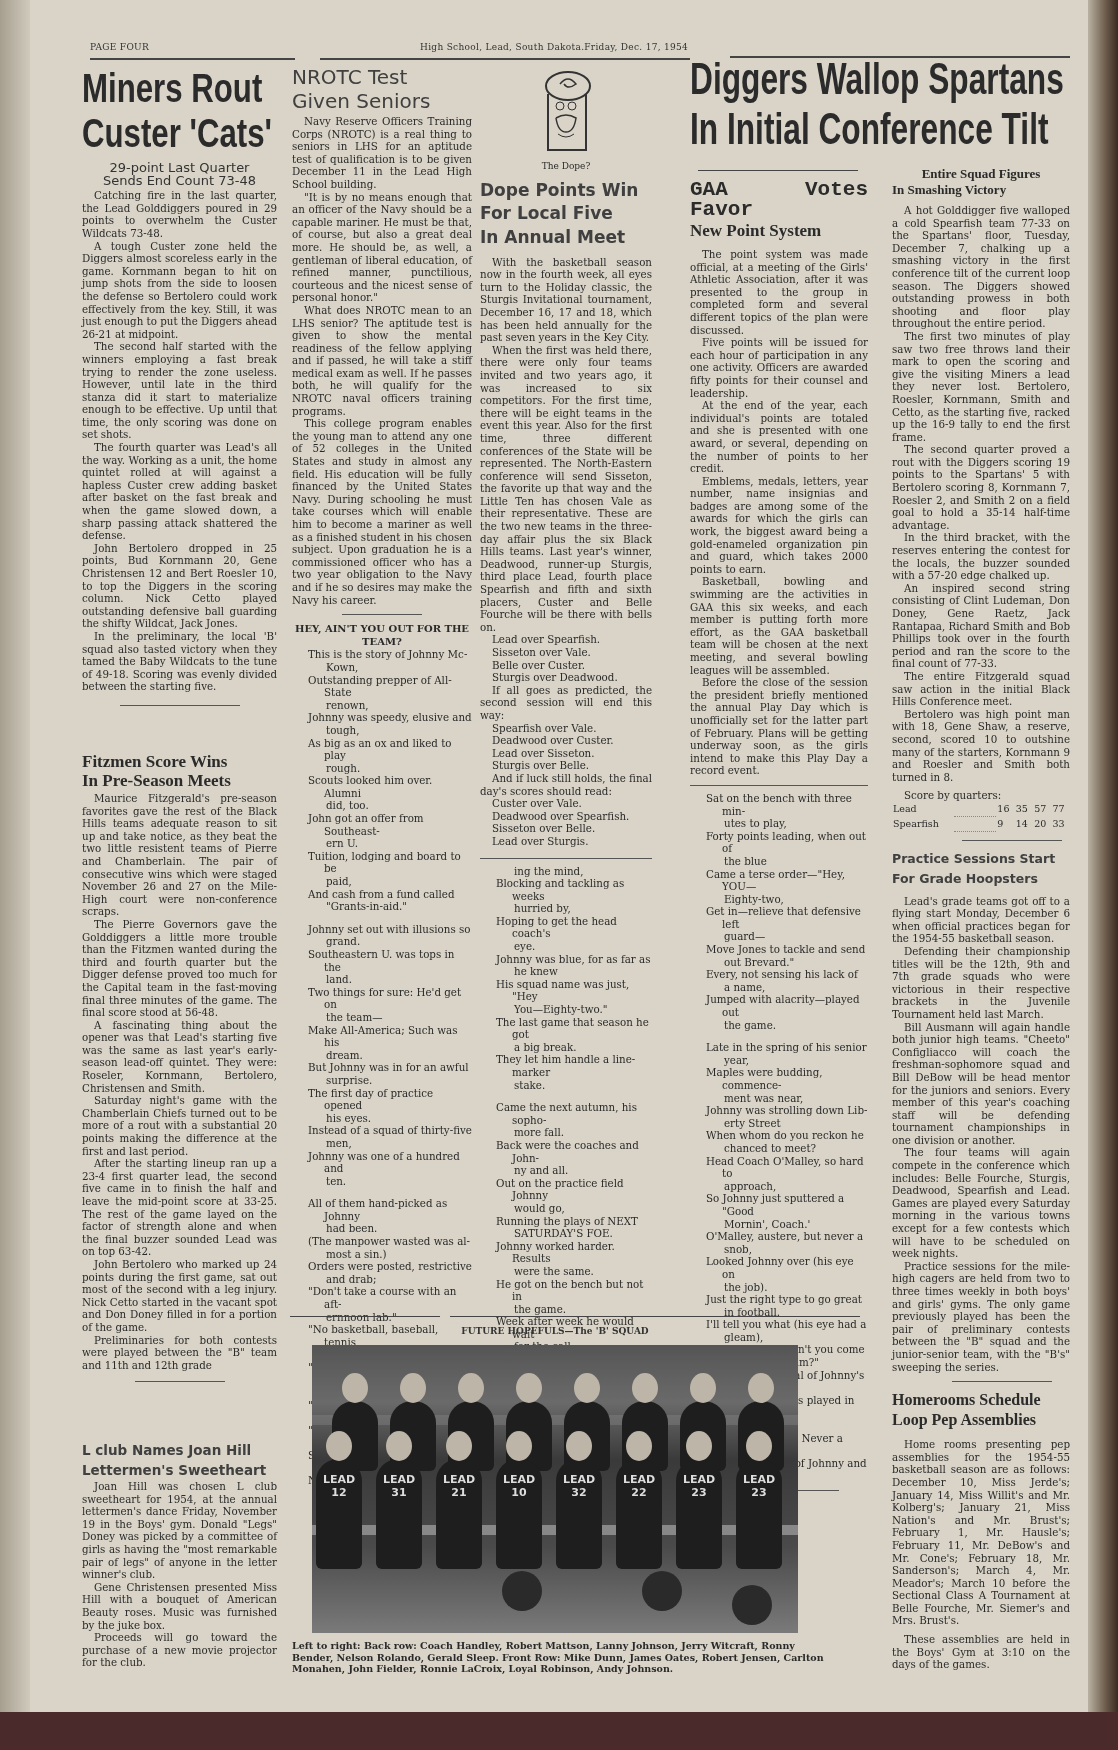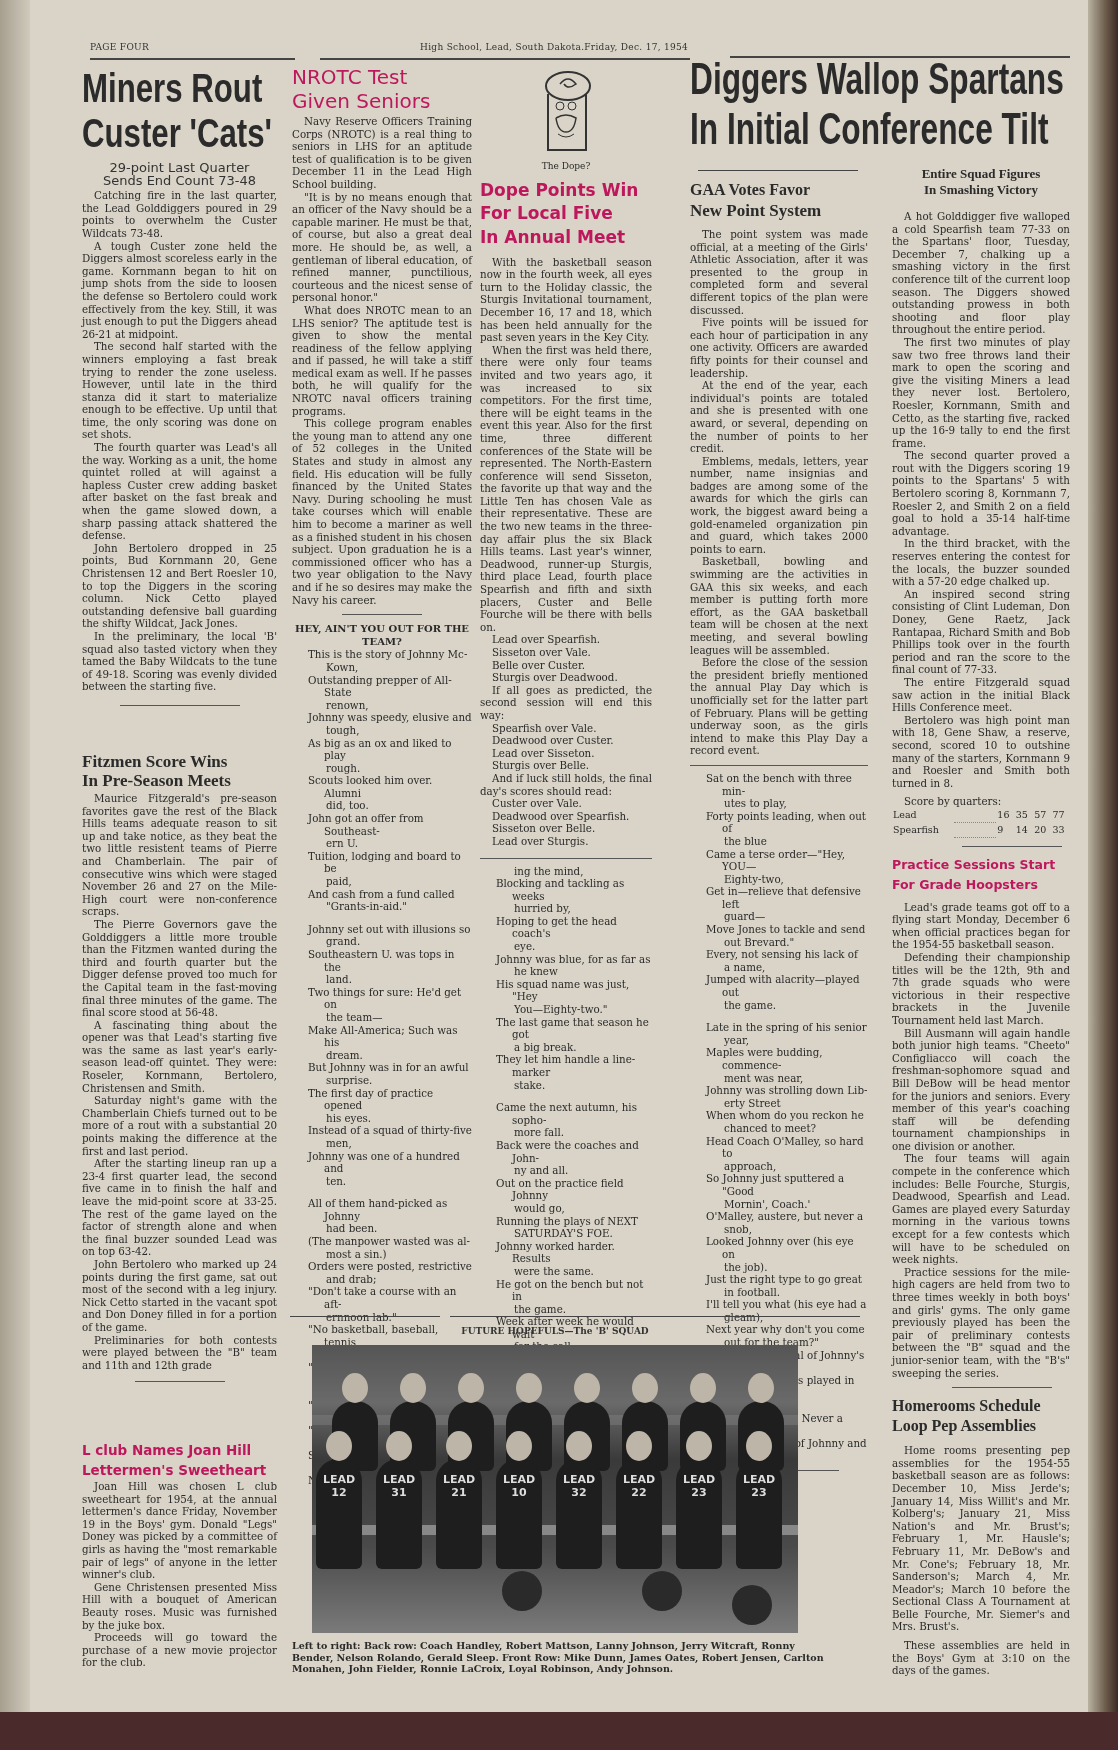--- a/index.html
+++ b/index.html
@@ -10,21 +10,21 @@
   .leftedge{position:absolute;left:0;top:0;width:30px;height:1750px;background:linear-gradient(90deg,#a69f90,#d0cabc);}
   .topline{position:absolute;top:42px;left:60px;width:980px;font-size:9px;color:#333;letter-spacing:.3px;}
   .topline .pg{position:absolute;left:0;}
   .topline .dt{position:absolute;left:330px;}
   .rule{position:absolute;height:2px;background:#444;}
   .col{position:absolute;font-size:10.3px;line-height:12.6px;color:#2a2a2a;text-align:justify;}
   .col p{margin:0;text-indent:12px;}
   .hl-cond{font-family:"Liberation Sans",sans-serif;font-weight:bold;color:#2b2b2b;transform-origin:left top;white-space:nowrap;}
   .sub{font-family:"DejaVu Sans",sans-serif;color:#333;}
   .hl-serif{font-family:"Liberation Serif",serif;font-weight:bold;color:#2b2b2b;}
-  .hl-sans{font-family:"DejaVu Sans",sans-serif;font-weight:bold;color:#be185d;}
+  .hl-sans{font-family:"DejaVu Sans",sans-serif;font-weight:bold;color:#404040;}
   .poem div{padding-left:16px;text-indent:-16px;text-align:left;}
   .poem .in{padding-left:18px;text-indent:0;}
   .hr{height:1px;background:#555;margin:6px auto;}
   .photo{position:absolute;left:282px;top:1345px;width:486px;height:288px;background:linear-gradient(180deg,#555 0%,#6a6a6a 20%,#3a3a3a 40%,#4a4a4a 70%,#7a7a7a 100%);}
   .player{position:absolute;width:46px;height:110px;border-radius:22px 22px 6px 6px;background:#1e1e1e;}
   .head{position:absolute;width:26px;height:30px;border-radius:50%;background:#bdb5a8;}
   .jersey{position:absolute;color:#ddd;font-family:"DejaVu Sans",sans-serif;font-weight:bold;font-size:11px;text-align:center;width:46px;}
   .ball{position:absolute;width:40px;height:40px;border-radius:50%;background:#2a2a2a;}
   .bench{position:absolute;left:0;width:486px;height:10px;background:#888;}
 </style>
@@ -302,21 +302,21 @@
       </div>
   </div>
 
   <div style="position:absolute;left:660px;top:54px;width:400px;">
     <div class="hl-cond" style="font-size:44px;line-height:50px;transform:scaleX(.72);">Diggers Wallop Spartans</div>
     <div class="hl-cond" style="font-size:44px;line-height:50px;transform:scaleX(.72);">In Initial Conference Tilt</div>
   </div>
   <div class="rule" style="left:668px;top:170px;width:160px;height:1px;"></div>
 
   <div class="col" style="left:660px;top:180px;width:178px;">
-    <div class="hl-serif" style="font-size:16px;line-height:20px;">GAA Votes Favor</div>
+    <div class="hl-serif" style="font-size:21px;line-height:20px;font-family:Liberation Mono, monospace;">GAA Votes Favor</div>
     <div class="hl-serif" style="font-size:17px;line-height:22px;margin-bottom:6px;">New Point System</div>
     <p>The point system was made official, at a meeting of the Girls' Athletic Association, after it was presented to the group in completed form and several different topics of the plan were discussed.</p>
     <p>Five points will be issued for each hour of participation in any one activity. Officers are awarded fifty points for their counsel and leadership.</p>
     <p>At the end of the year, each individual's points are totaled and she is presented with one award, or several, depending on the number of points to her credit.</p>
     <p>Emblems, medals, letters, year number, name insignias and badges are among some of the awards for which the girls can work, the biggest award being a gold-enameled organization pin and guard, which takes 2000 points to earn.</p>
     <p>Basketball, bowling and swimming are the activities in GAA this six weeks, and each member is putting forth more effort, as the GAA basketball team will be chosen at the next meeting, and several bowling leagues will be assembled.</p>
     <p>Before the close of the session the president briefly mentioned the annual Play Day which is unofficially set for the latter part of February. Plans will be getting underway soon, as the girls intend to make this Play Day a record event.</p>
     <div class="hr" style="width:178px;margin-top:8px;"></div>
     <div class="poem" id="poem3">
         <div>
@@ -406,21 +406,21 @@
         <div>
           <div>That is the story of Johnny and</div>
           <div class="in">Fame.</div>
         </div>
       </div>
     <div class="hr" style="width:120px;margin-top:8px;"></div>
   </div>
 
   <div class="col" style="left:862px;top:166px;width:178px;">
     <div class="hl-serif" style="font-size:13px;line-height:16px;text-align:center;">Entire Squad Figures</div>
-    <div class="hl-serif" style="font-size:13px;line-height:16px;text-align:center;margin-bottom:12px;">In Smashing Victory</div>
+    <div class="hl-serif" style="font-size:13px;line-height:16px;text-align:left;margin-bottom:6px;">In Smashing Victory</div>
     <p>A hot Golddigger five walloped a cold Spearfish team 77-33 on the Spartans' floor, Tuesday, December 7, chalking up a smashing victory in the first conference tilt of the current loop season. The Diggers showed outstanding prowess in both shooting and floor play throughout the entire period.</p>
     <p>The first two minutes of play saw two free throws land their mark to open the scoring and give the visiting Miners a lead they never lost. Bertolero, Roesler, Kornmann, Smith and Cetto, as the starting five, racked up the 16-9 tally to end the first frame.</p>
     <p>The second quarter proved a rout with the Diggers scoring 19 points to the Spartans' 5 with Bertolero scoring 8, Kornmann 7, Roesler 2, and Smith 2 on a field goal to hold a 35-14 half-time advantage.</p>
     <p>In the third bracket, with the reserves entering the contest for the locals, the buzzer sounded with a 57-20 edge chalked up.</p>
     <p>An inspired second string consisting of Clint Ludeman, Don Doney, Gene Raetz, Jack Rantapaa, Richard Smith and Bob Phillips took over in the fourth period and ran the score to the final count of 77-33.</p>
     <p>The entire Fitzgerald squad saw action in the initial Black Hills Conference meet.</p>
     <p>Bertolero was high point man with 18, Gene Shaw, a reserve, second, scored 10 to outshine many of the starters, Kornmann 9 and Roesler and Smith both turned in 8.</p>
     <p style="margin-top:6px;">Score by quarters:</p>
     <table style="width:100%;font-size:9.5px;border-collapse:collapse;">
       <tbody>

